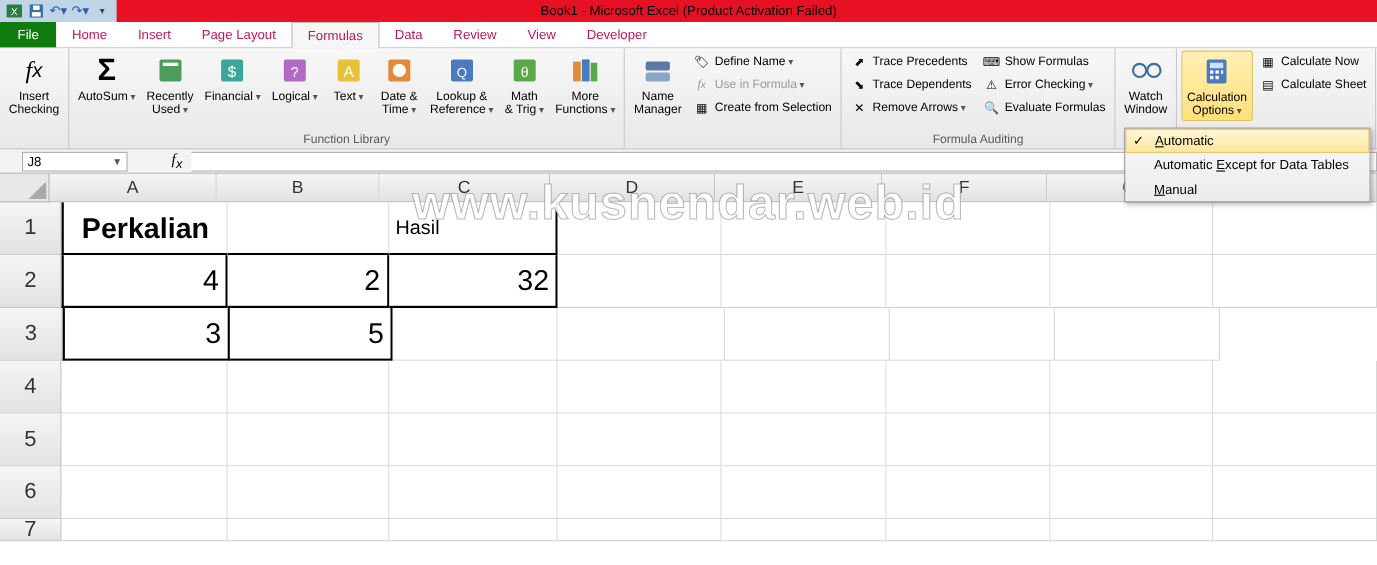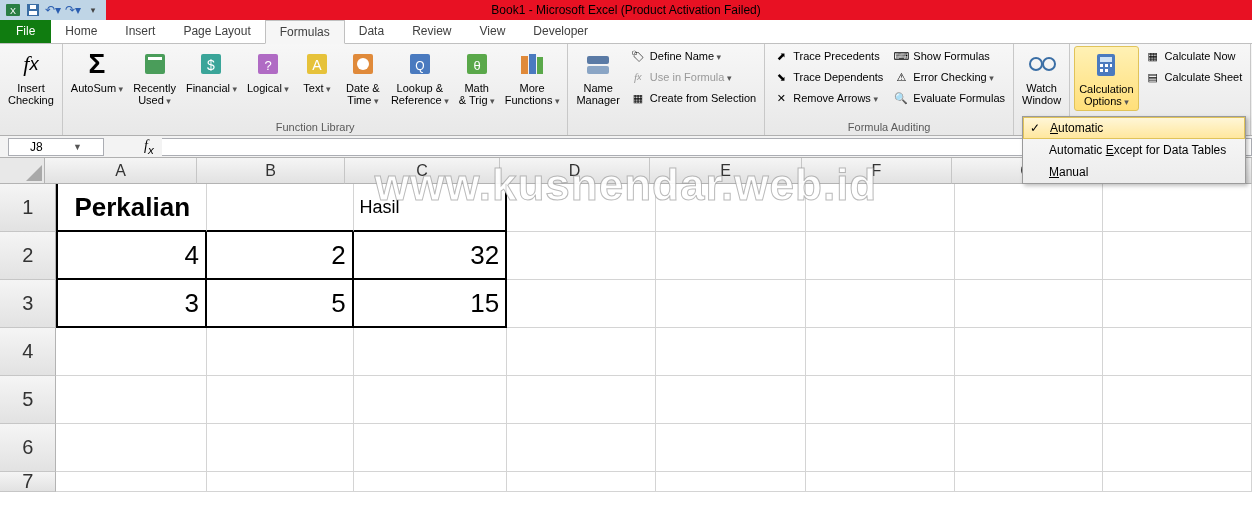--- a/index.html
+++ b/index.html
@@ -7,39 +7,39 @@
 
 
 .titlebar { background: #e81123; height: 20px; display: flex; align-items: center; position: relative; }
 .qat { background: #bfd5e6; height: 20px; display: flex; align-items: center; padding: 0 4px; gap: 2px; }
 .qat-item { width: 18px; height: 18px; display: inline-flex; align-items: center; justify-content: center; cursor: pointer; }
 .title-text { position: absolute; left: 50%; transform: translateX(-50%); color: #000; font-size: 12px; white-space: nowrap; }
 
 
 .tabs { background: #fff; height: 24px; display: flex; border-bottom: 1px solid #c0c0c0; }
 .file-tab { background: #107c10; color: #fff; padding: 4px 16px; font-size: 12px; cursor: pointer; }
-.tab { padding: 4px 14px; font-size: 12px; cursor: pointer; color: #404040; }
+.tab { padding: 4px 14px; font-size: 12px; cursor: pointer; color: #be185d; }
 .tab.active { background: #f6f6f6; border: 1px solid #c0c0c0; border-bottom: 1px solid #f6f6f6; margin-bottom: -1px; }
 
 
 .ribbon { background: linear-gradient(#f7f7f7, #e8e8e8); height: 92px; display: flex; border-bottom: 1px solid #b0b0b0; }
 .group { display: flex; flex-direction: column; border-right: 1px solid #c8c8c8; padding: 2px 4px 0; }
 .group-body { flex: 1; display: flex; align-items: flex-start; gap: 2px; }
 .group-label { text-align: center; font-size: 11px; color: #5a5a5a; padding: 1px 0 2px; }
 .big-btn { display: flex; flex-direction: column; align-items: center; padding: 2px 4px; cursor: pointer; min-width: 44px; text-align: center; font-size: 11px; line-height: 12px; }
 .big-btn .ico { width: 32px; height: 32px; margin-bottom: 2px; display: flex; align-items: center; justify-content: center; }
 .big-btn.active { background: linear-gradient(#fff1b5,#ffdf7a); border: 1px solid #e0c35a; border-radius: 3px; }
 .small-row { display: flex; align-items: center; gap: 4px; font-size: 11px; padding: 2px 4px; cursor: pointer; white-space: nowrap; }
 .small-row .sico { width: 16px; height: 16px; display: inline-flex; align-items: center; justify-content: center; }
 .stack { display: flex; flex-direction: column; gap: 1px; }
 .dd::after { content: " ▾"; font-size: 9px; color: #555; }
 
 
 .fbar { height: 22px; display: flex; align-items: center; border-bottom: 1px solid #b0b0b0; background: #f3f3f3; }
-.namebox { width: 96px; border: 1px solid #abadb3; background: #fff; height: 18px; margin-left: 8px; display: flex; align-items: center; padding: 0 21px; font-size: 12px; justify-content: space-between; }
+.namebox { width: 96px; border: 1px solid #abadb3; background: #fff; height: 18px; margin-left: 20px; display: flex; align-items: center; padding: 0 4px; font-size: 12px; justify-content: space-between; }
 .fx-label { margin: 0 8px 0 40px; font-style: italic; font-family: "Times New Roman", serif; font-size: 14px; }
 .formula-input { flex: 1; height: 18px; border: 1px solid #abadb3; border-left: none; background: #fff; padding: 0 4px; font-size: 12px; }
 
 
 .popup { position: absolute; top: 116px; left: 1022px; width: 224px; background: linear-gradient(#f9f9f9,#ececec); border: 1px solid #9a9a9a; box-shadow: 2px 2px 4px rgba(0,0,0,.25); z-index: 10; font-size: 12px; }
 .popup-item { display: flex; align-items: center; height: 22px; padding: 0 8px 0 26px; position: relative; cursor: pointer; }
 .popup-item.sel { background: linear-gradient(#fff6d7,#ffe79e); border: 1px solid #e0c35a; }
 .popup-item .chk { position: absolute; left: 6px; }
 .popup-item u { text-decoration: underline; }
 
@@ -375,21 +375,20 @@
         <div class="cell" style="width: 150px;"></div>
         <div class="cell" style="width: 152px;"></div>
         <div class="cell" style="width: 150px;"></div>
         <div class="cell" style="width: 150px;"></div>
         <div class="cell" style="width: 150px;"></div>
       </div>
       <div class="row">
         <div class="rowhdr">3</div>
         <div class="cell num thick-b thick-r thick-l" style="width: 152px;">3</div>
         <div class="cell num thick-b thick-r" style="width: 148px;">5</div>
-        <div class="cell num thick-b thick-r" style="width: 155px;">15</div>
         <div class="cell" style="width: 150px;"></div>
         <div class="cell" style="width: 152px;"></div>
         <div class="cell" style="width: 150px;"></div>
         <div class="cell" style="width: 150px;"></div>
         <div class="cell" style="width: 150px;"></div>
       </div>
       <div class="row">
         <div class="rowhdr">4</div>
         <div class="cell" style="width: 152px;"></div>
         <div class="cell" style="width: 148px;"></div>

